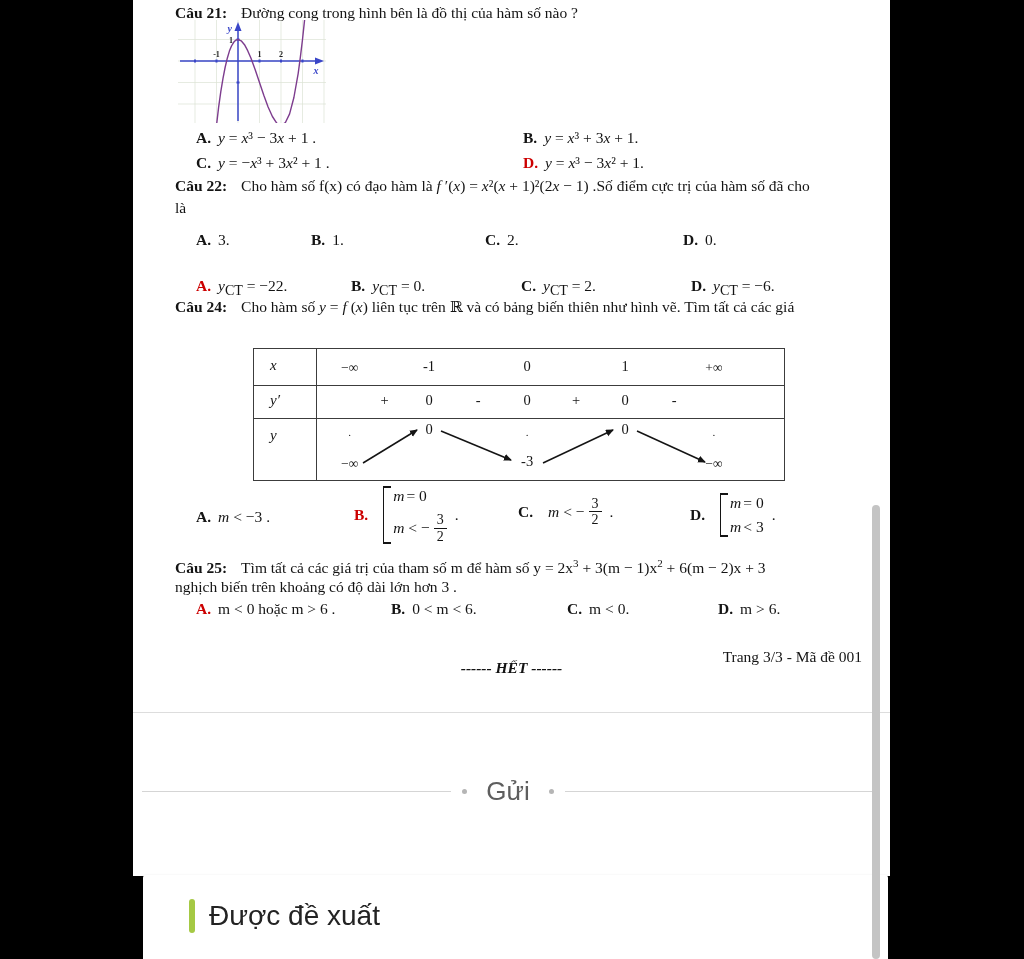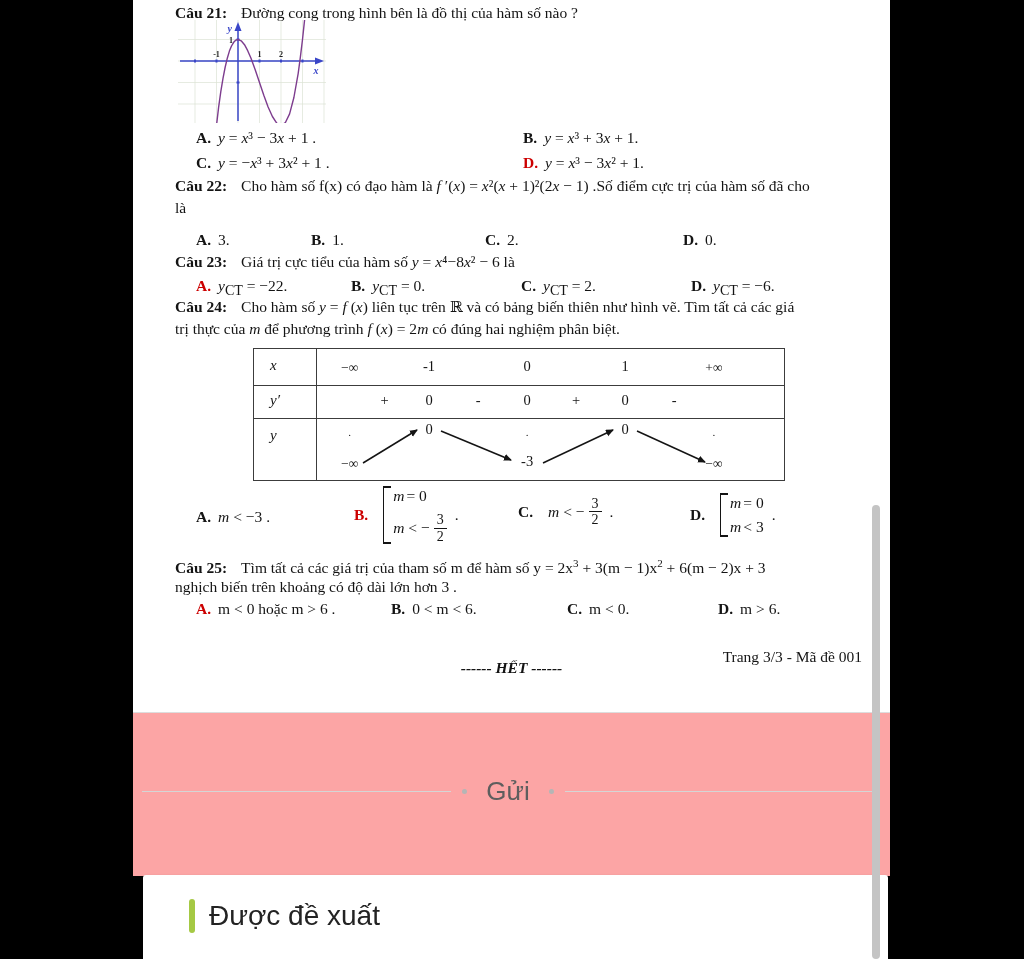--- a/index.html
+++ b/index.html
@@ -34,21 +34,21 @@
   .sys::before,.sys::after{content:"";position:absolute;left:0;width:7px;height:1.6px;background:#141414;}
   .sys::before{top:0}.sys::after{bottom:0}
   .sline{white-space:nowrap;display:flex;align-items:center;gap:2px;}
   .frac{display:inline-flex;flex-direction:column;align-items:center;line-height:1.1;
         font-size:14px;vertical-align:middle;margin-left:2px;}
   .fnum{border-bottom:1.2px solid #141414;padding:0 3px;}
   .fden{padding:0 3px;}
   .center{left:0;right:0;text-align:center;white-space:normal;}
   .het{font-weight:bold;font-style:italic;margin-top:40px;}
   
-  .graysec{position:absolute;left:133px;top:712px;width:757px;height:163px;background:#fca5a5;
+  .graysec{position:absolute;left:133px;top:712px;width:757px;height:163px;background:#ffffff;
            border-top:1px solid #ddd;font-family:"Liberation Sans","DejaVu Sans",sans-serif;}
   .send-row{position:absolute;left:9px;right:16px;top:58px;height:40px;display:flex;align-items:center;gap:11px;}
   .send-line{flex:1;height:1px;background:#d5d5d5;}
   .send-dot{width:5px;height:5px;border-radius:50%;background:#b5b5b5;}
   .send-label{font-size:26px;color:#5e5e5e;padding:0 8px;}
   
   .card{position:absolute;left:143px;top:875px;width:745px;height:84px;background:#fff;
         border-radius:3px 3px 0 0;box-shadow:0 1px 3px rgba(0,0,0,.16);
         font-family:"Liberation Sans","DejaVu Sans",sans-serif;}
   .rec{position:absolute;left:46px;top:24px;display:flex;align-items:center;gap:14px;}
@@ -124,40 +124,36 @@
     <div class="opt" style="left:178px;top:230px;">
       <span class="okey">B.</span><span>1.</span>
     </div>
     <div class="opt" style="left:352px;top:230px;">
       <span class="okey">C.</span><span>2.</span>
     </div>
     <div class="opt" style="left:550px;top:230px;">
       <span class="okey">D.</span><span>0.</span>
     </div>
 
-    <div class="abs qtitle" style="left:42px;top:252px;">
-      <span class="qlabel">Câu 23:</span><span>Giá trị cực tiểu của hàm số <i>y</i> = <i>x</i>⁴−8<i>x</i>² − 6  là</span>
-    </div>
     <div class="opt" style="left:63px;top:276px;">
       <span class="okey" style="color: rgb(204, 0, 0);">A.</span><span><i>y</i><sub>CT</sub> = −22.</span>
     </div>
     <div class="opt" style="left:218px;top:276px;">
       <span class="okey">B.</span><span><i>y</i><sub>CT</sub> = 0.</span>
     </div>
     <div class="opt" style="left:388px;top:276px;">
       <span class="okey">C.</span><span><i>y</i><sub>CT</sub> = 2.</span>
     </div>
     <div class="opt" style="left:558px;top:276px;">
       <span class="okey">D.</span><span><i>y</i><sub>CT</sub> = −6.</span>
     </div>
 
     <div class="abs qtitle" style="left:42px;top:297px;">
       <span class="qlabel">Câu 24:</span><span>Cho hàm số <i>y</i> = <i>f</i> (<i>x</i>) liên tục trên ℝ và có bảng biến thiên như hình vẽ. Tìm tất cả các giá</span>
     </div>
-    <div class="abs" style="left:42px;top:319px;">trị thực của <i>m</i> để phương trình <i>f</i> (<i>x</i>) = 2<i>m</i> có đúng hai nghiệm phân biệt.</div>
 
     <div class="vtable">
       <div class="vhcol">
         <span class="vh" style="top:6px;">x</span>
         <span class="vh" style="top:41px;">y′</span>
         <span class="vh" style="top:76px;">y</span>
       </div>
       <div class="vsep" style="top:36px;"></div>
       <div class="vsep" style="top:69px;"></div>
       <div class="vcontent">

